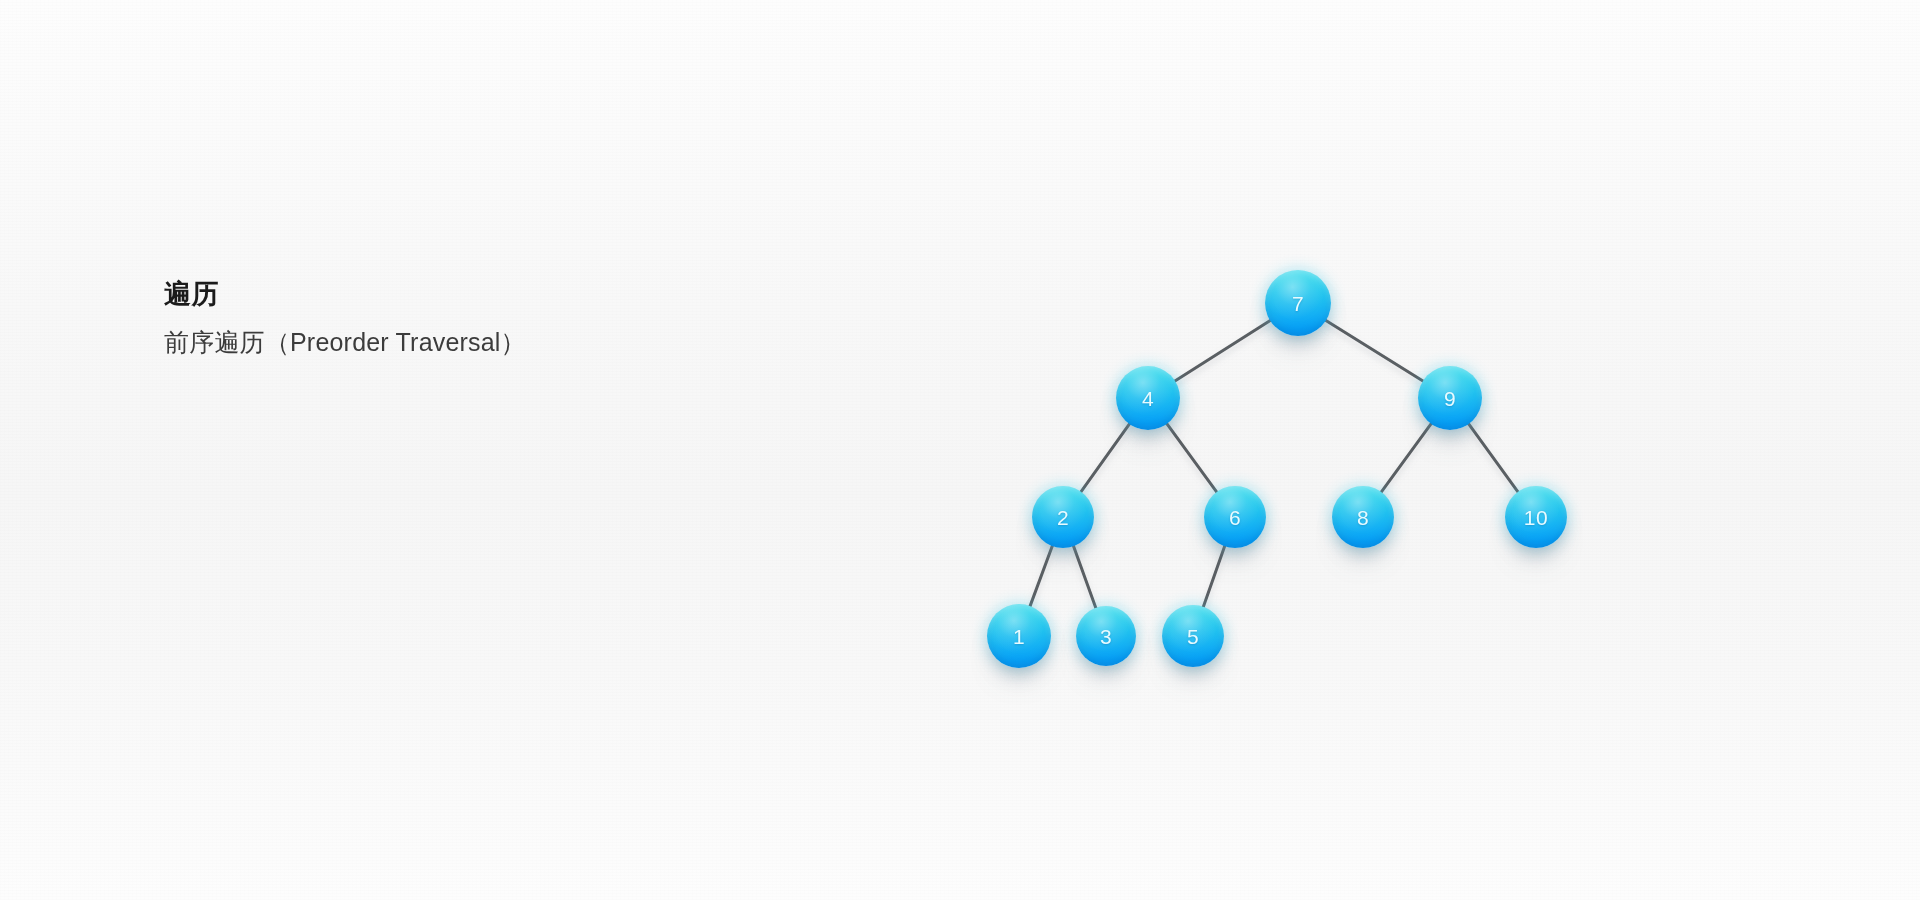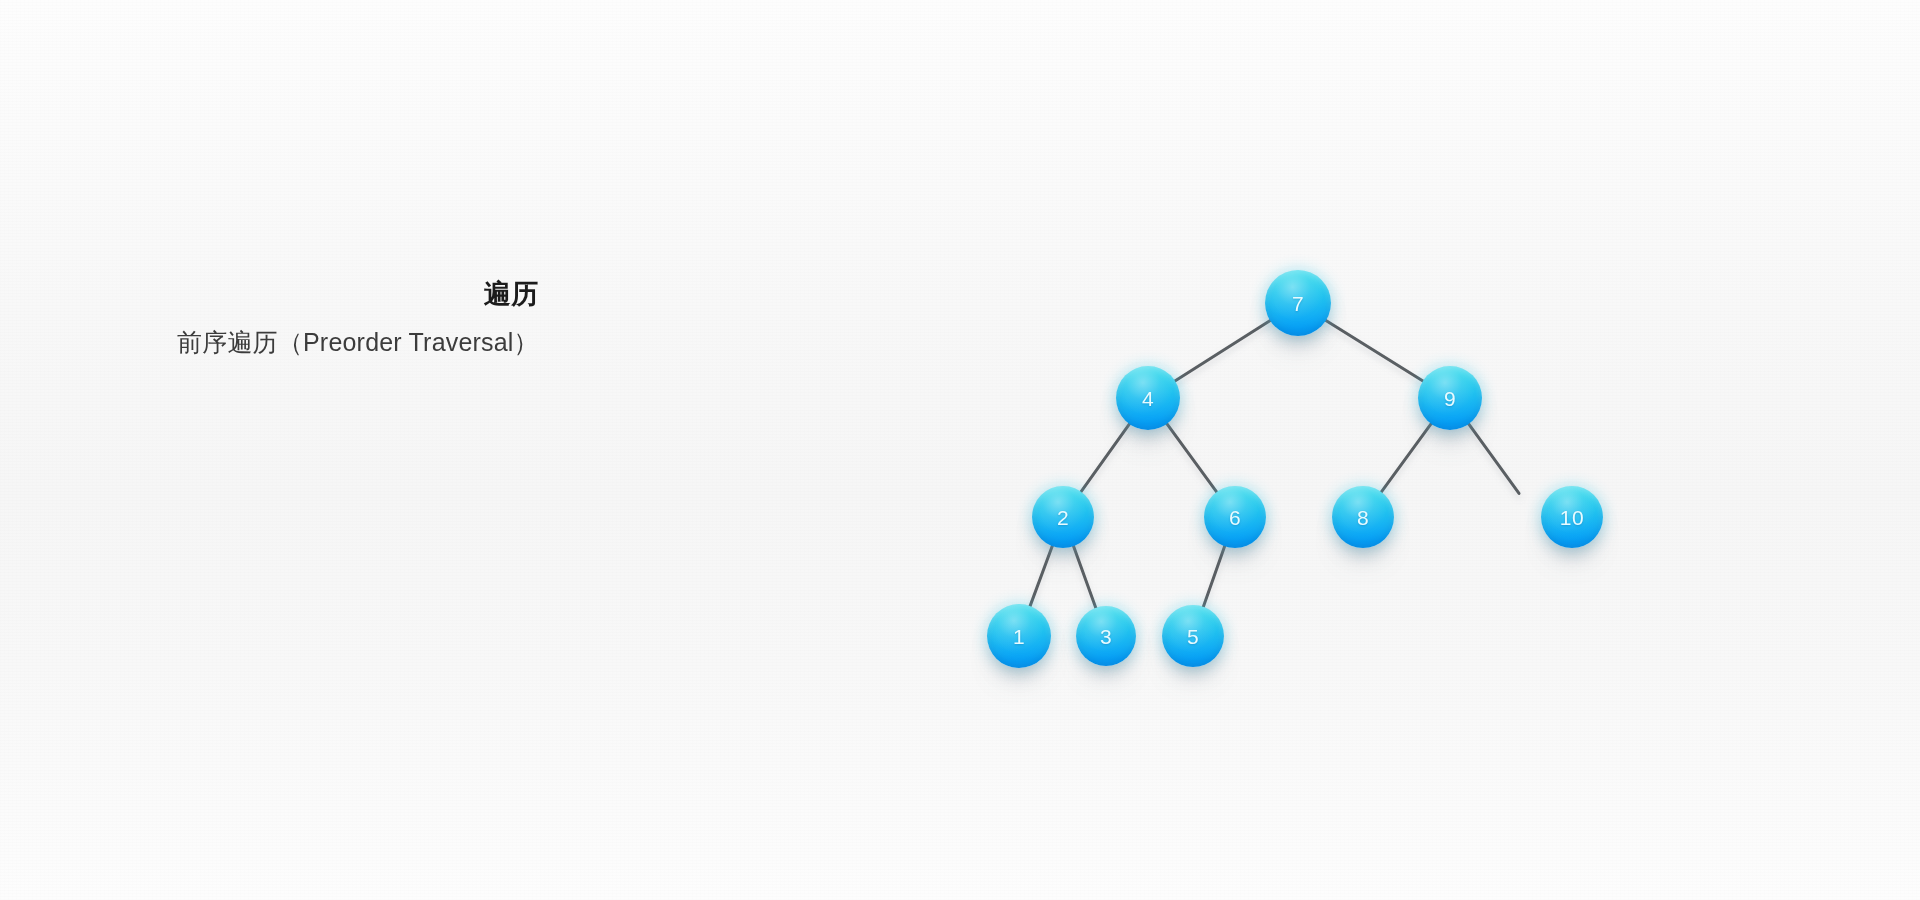--- a/index.html
+++ b/index.html
@@ -38,24 +38,23 @@
         rgba(0,0,0,.014) 0px, rgba(0,0,0,.014) 1px,
         rgba(255,255,255,0) 1px, rgba(255,255,255,0) 3px),
       repeating-linear-gradient(90deg,
         rgba(0,0,0,.010) 0px, rgba(0,0,0,.010) 1px,
         rgba(255,255,255,0) 1px, rgba(255,255,255,0) 4px);
   }
 
   
   .text-block {
     position: absolute;
-    left: 177px;
+    left: 164px;
     top: 278px;
     z-index: 3;
-    text-align: right;
   }
 
   .heading {
     font-size: 27px;
     font-weight: 700;
     color: #1b1b1b;
     letter-spacing: .5px;
     line-height: 1.25;
     margin: 0 0 18px 0;
     white-space: nowrap;
@@ -164,21 +163,21 @@
         </div>
         <div class="node" style="left: 1032px; top: 486px; width: 62px; height: 62px;">
           <span class="nlabel">2</span>
         </div>
         <div class="node" style="left: 1204px; top: 486px; width: 62px; height: 62px;">
           <span class="nlabel">6</span>
         </div>
         <div class="node" style="left: 1332px; top: 486px; width: 62px; height: 62px;">
           <span class="nlabel">8</span>
         </div>
-        <div class="node" style="left: 1541px; top: 486px; width: 62px; height: 62px;">
+        <div class="node" style="left: 1505px; top: 486px; width: 62px; height: 62px;">
           <span class="nlabel">10</span>
         </div>
         <div class="node" style="left: 987px; top: 604px; width: 64px; height: 64px;">
           <span class="nlabel">1</span>
         </div>
         <div class="node" style="left: 1076px; top: 606px; width: 60px; height: 60px;">
           <span class="nlabel">3</span>
         </div>
         <div class="node" style="left: 1162px; top: 605px; width: 62px; height: 62px;">
           <span class="nlabel">5</span>

